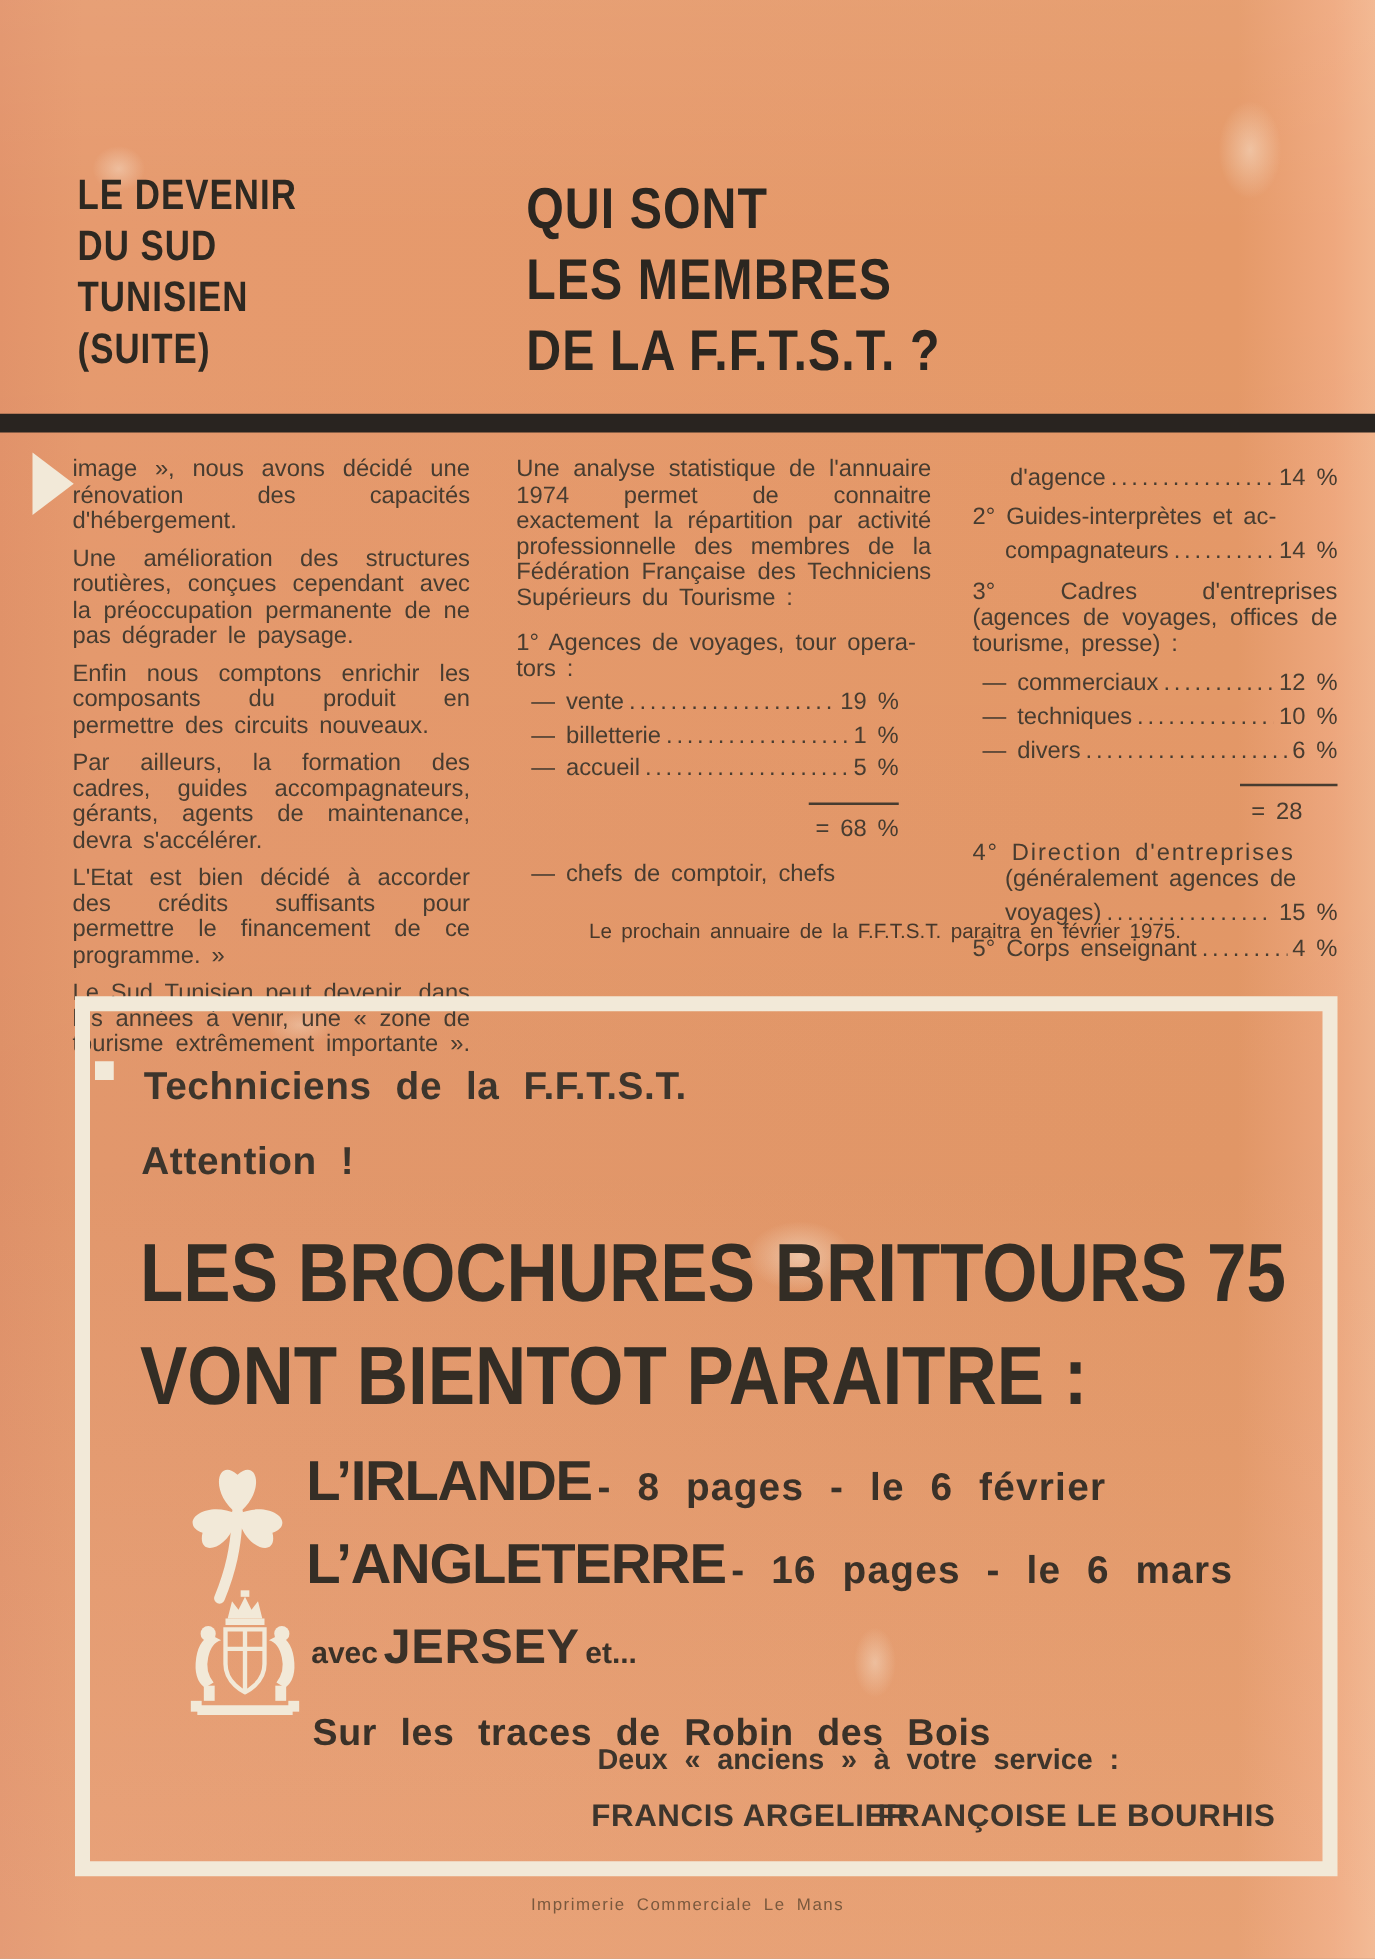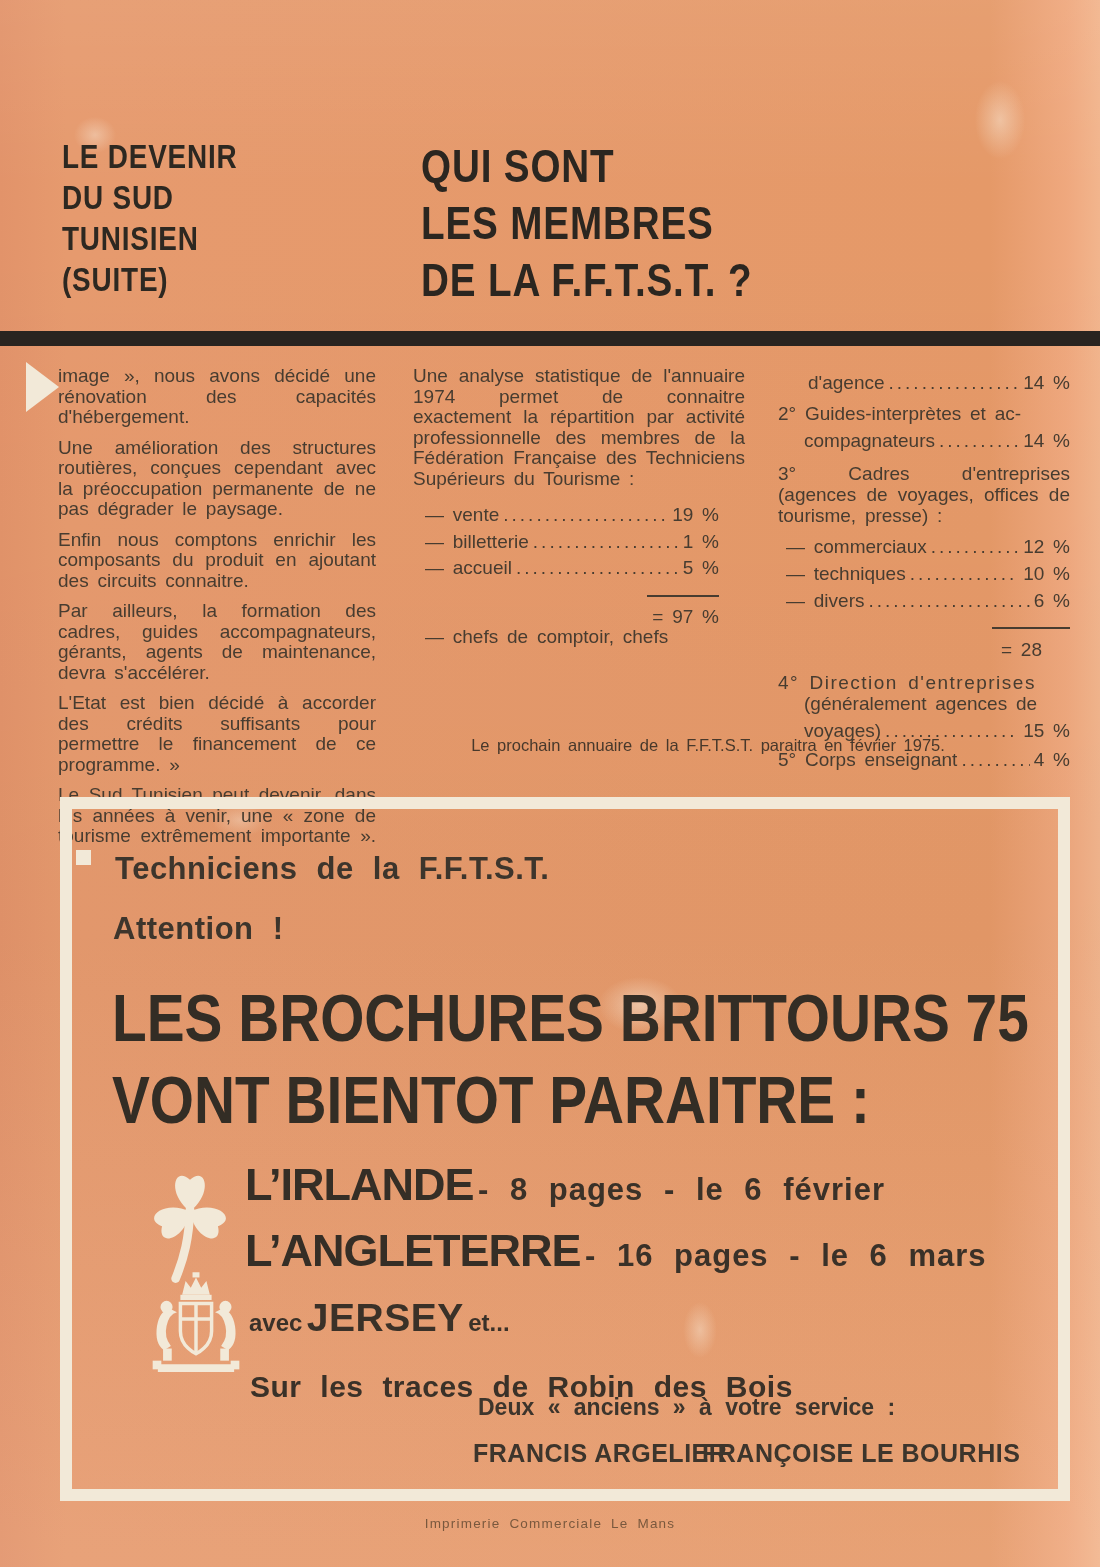--- a/index.html
+++ b/index.html
@@ -38,21 +38,21 @@
   .statrow .val{white-space:nowrap;}
   .col2 .statrow{padding-left:12px;padding-right:26px;}
   .sumline{border-top:2px solid #473c30;width:72px;margin:16px 26px 0 auto;}
   .sumval{text-align:right;padding-right:26px;margin-top:10px;}
   .col3 .sumline{margin-right:0;width:78px;}
   .col3 .sumval{padding-right:28px;}
   .col3 .statrow{padding-left:8px;}
   .indent1{padding-left:30px !important;}
   .indent2{padding-left:26px !important;}
   .group-head{margin:12px 0 4px 0;}
-  .tailrow{padding-left:12px;}
+  .tailrow{margin-top:16px;padding-left:12px;}
   .lsp{letter-spacing:1.5px;}
   .note{position:absolute;left:428px;top:736px;width:560px;text-align:center;font-size:16.5px;color:#47382b;word-spacing:3px;}
   
   .promo-box{position:absolute;left:60px;top:797px;width:1010px;height:704px;border:12px solid #f2e9d8;box-sizing:border-box;}
   .p-abs{position:absolute;}
   .greet{font-size:31px;font-weight:bold;color:#3d352c;word-spacing:10px;letter-spacing:.5px;}
   .g1{left:43px;top:42px;}
   .g2{left:41px;top:102px;}
   .headline{left:40px;top:168px;font-size:66px;font-weight:bold;color:#332d25;line-height:82px;white-space:nowrap;}
   .headline .cx{transform:scaleX(.86);letter-spacing:0;}
@@ -91,45 +91,49 @@
     <div><span class="cx">DE LA F.F.T.S.T. ?</span></div>
   </div>
 
   <div class="rule"></div>
 
   <div class="tri"></div>
 
   <div class="col col1">
     <p>image », nous avons décidé une rénovation des capacités d'hébergement.</p>
     <p>Une amélioration des structures routières, conçues cependant avec la préoccupation permanente de ne pas dégrader le paysage.</p>
-    <p>Enfin nous comptons enrichir les composants du produit en ajoutant des circuits connaitre.</p>
+    <p>Enfin nous comptons enrichir les composants du produit en permettre des circuits nouveaux.</p>
     <p>Par ailleurs, la formation des cadres, guides accompagnateurs, gérants, agents de maintenance, devra s'accélérer.</p>
     <p>L'Etat est bien décidé à accorder des crédits suffisants pour permettre le financement de ce programme. »</p>
     <p><span>Le Sud Tunisien peut devenir, dans les années à venir, une « zone de tourisme extrêmement importante ».</span><span class="endmark"></span></p>
   </div>
 
   <div class="col col2">
     <p style="margin-bottom:16px;">Une analyse statistique de l'annuaire 1974 permet de connaitre exactement la répartition par activité professionnelle des membres de la Fédération Française des Techniciens Supérieurs du Tourisme :</p>
+    <div class="group-head">
+      <div>1° Agences de voyages, tour opera-</div>
+      <div>tors :</div>
+    </div>
     <div class="statrow">
       <span class="lbl">— vente</span>
       <span class="dots"></span>
       <span class="val">19 %</span>
     </div>
     <div class="statrow">
       <span class="lbl">— billetterie</span>
       <span class="dots"></span>
       <span class="val">1 %</span>
     </div>
     <div class="statrow">
       <span class="lbl">— accueil</span>
       <span class="dots"></span>
       <span class="val">5 %</span>
     </div>
     <div class="sumline"></div>
-    <div class="sumval">= 97 %</div>
+    <div class="sumval">= 68 %</div>
     <div class="tailrow">— chefs de comptoir, chefs</div>
   </div>
 
   <div class="col col3">
     <div class="statrow indent1">
       <span class="lbl">d'agence</span>
       <span class="dots"></span>
       <span class="val">14 %</span>
     </div>
     <div style="margin-top:10px;">2° Guides-interprètes et ac-</div>

